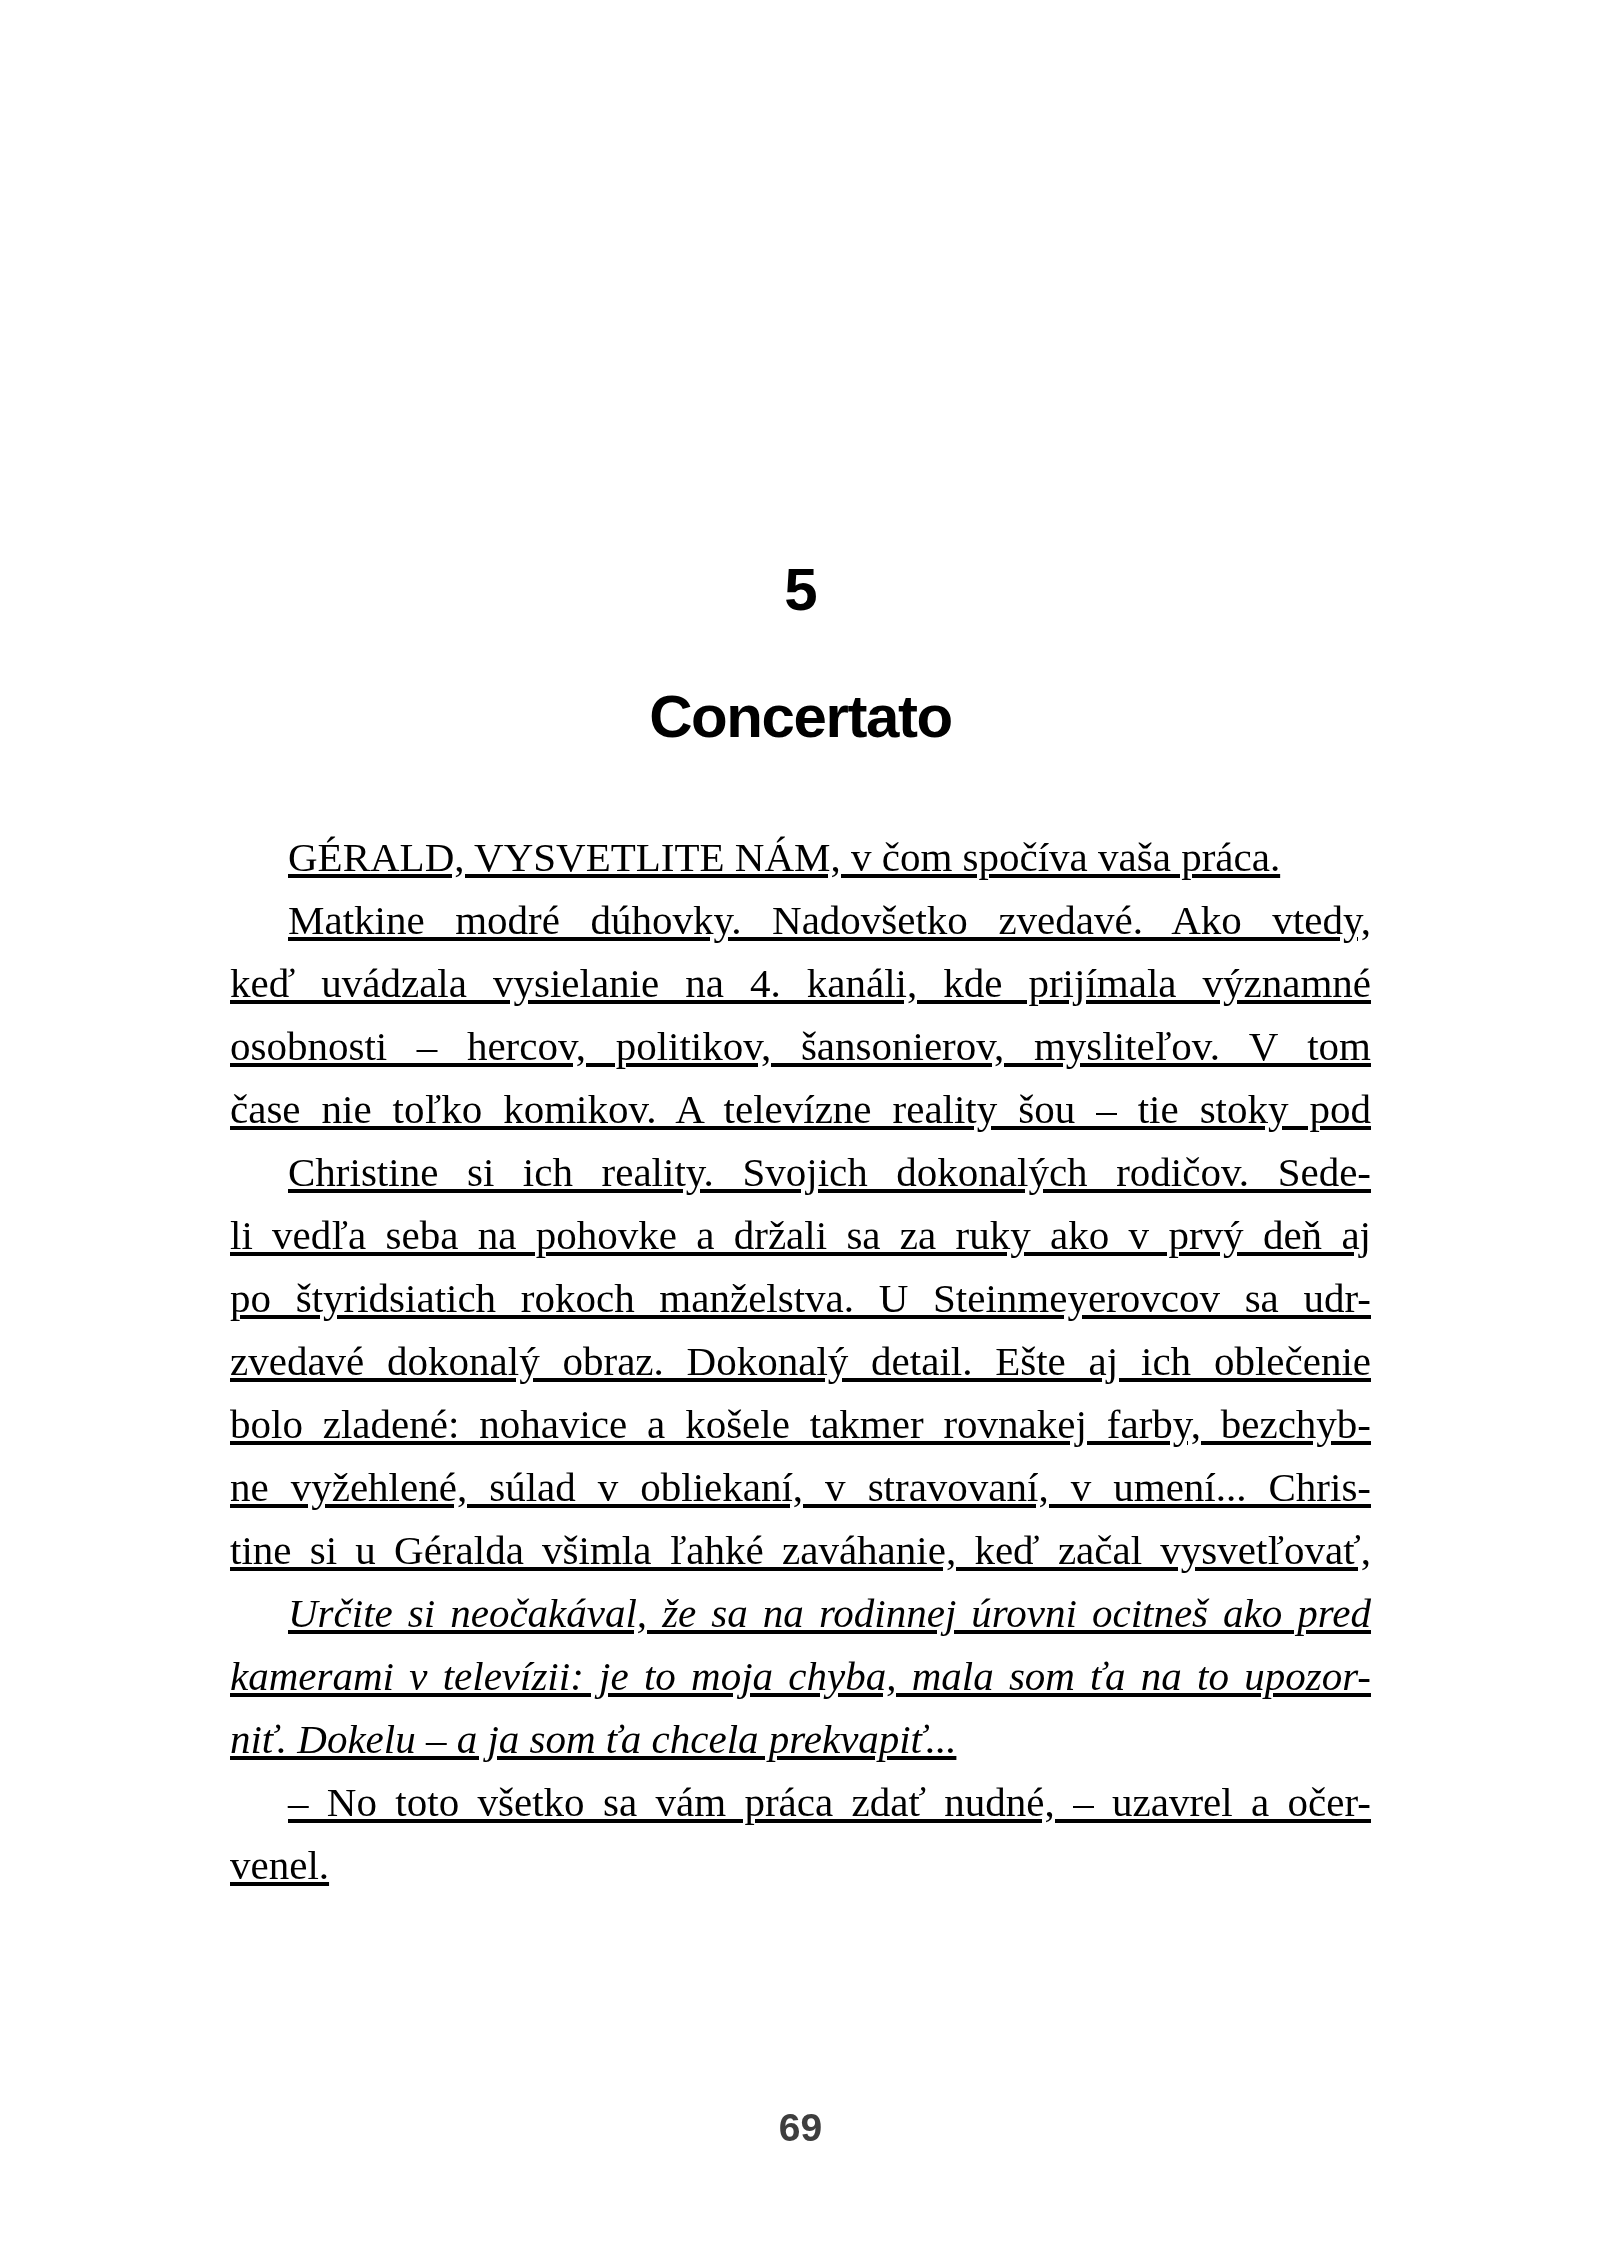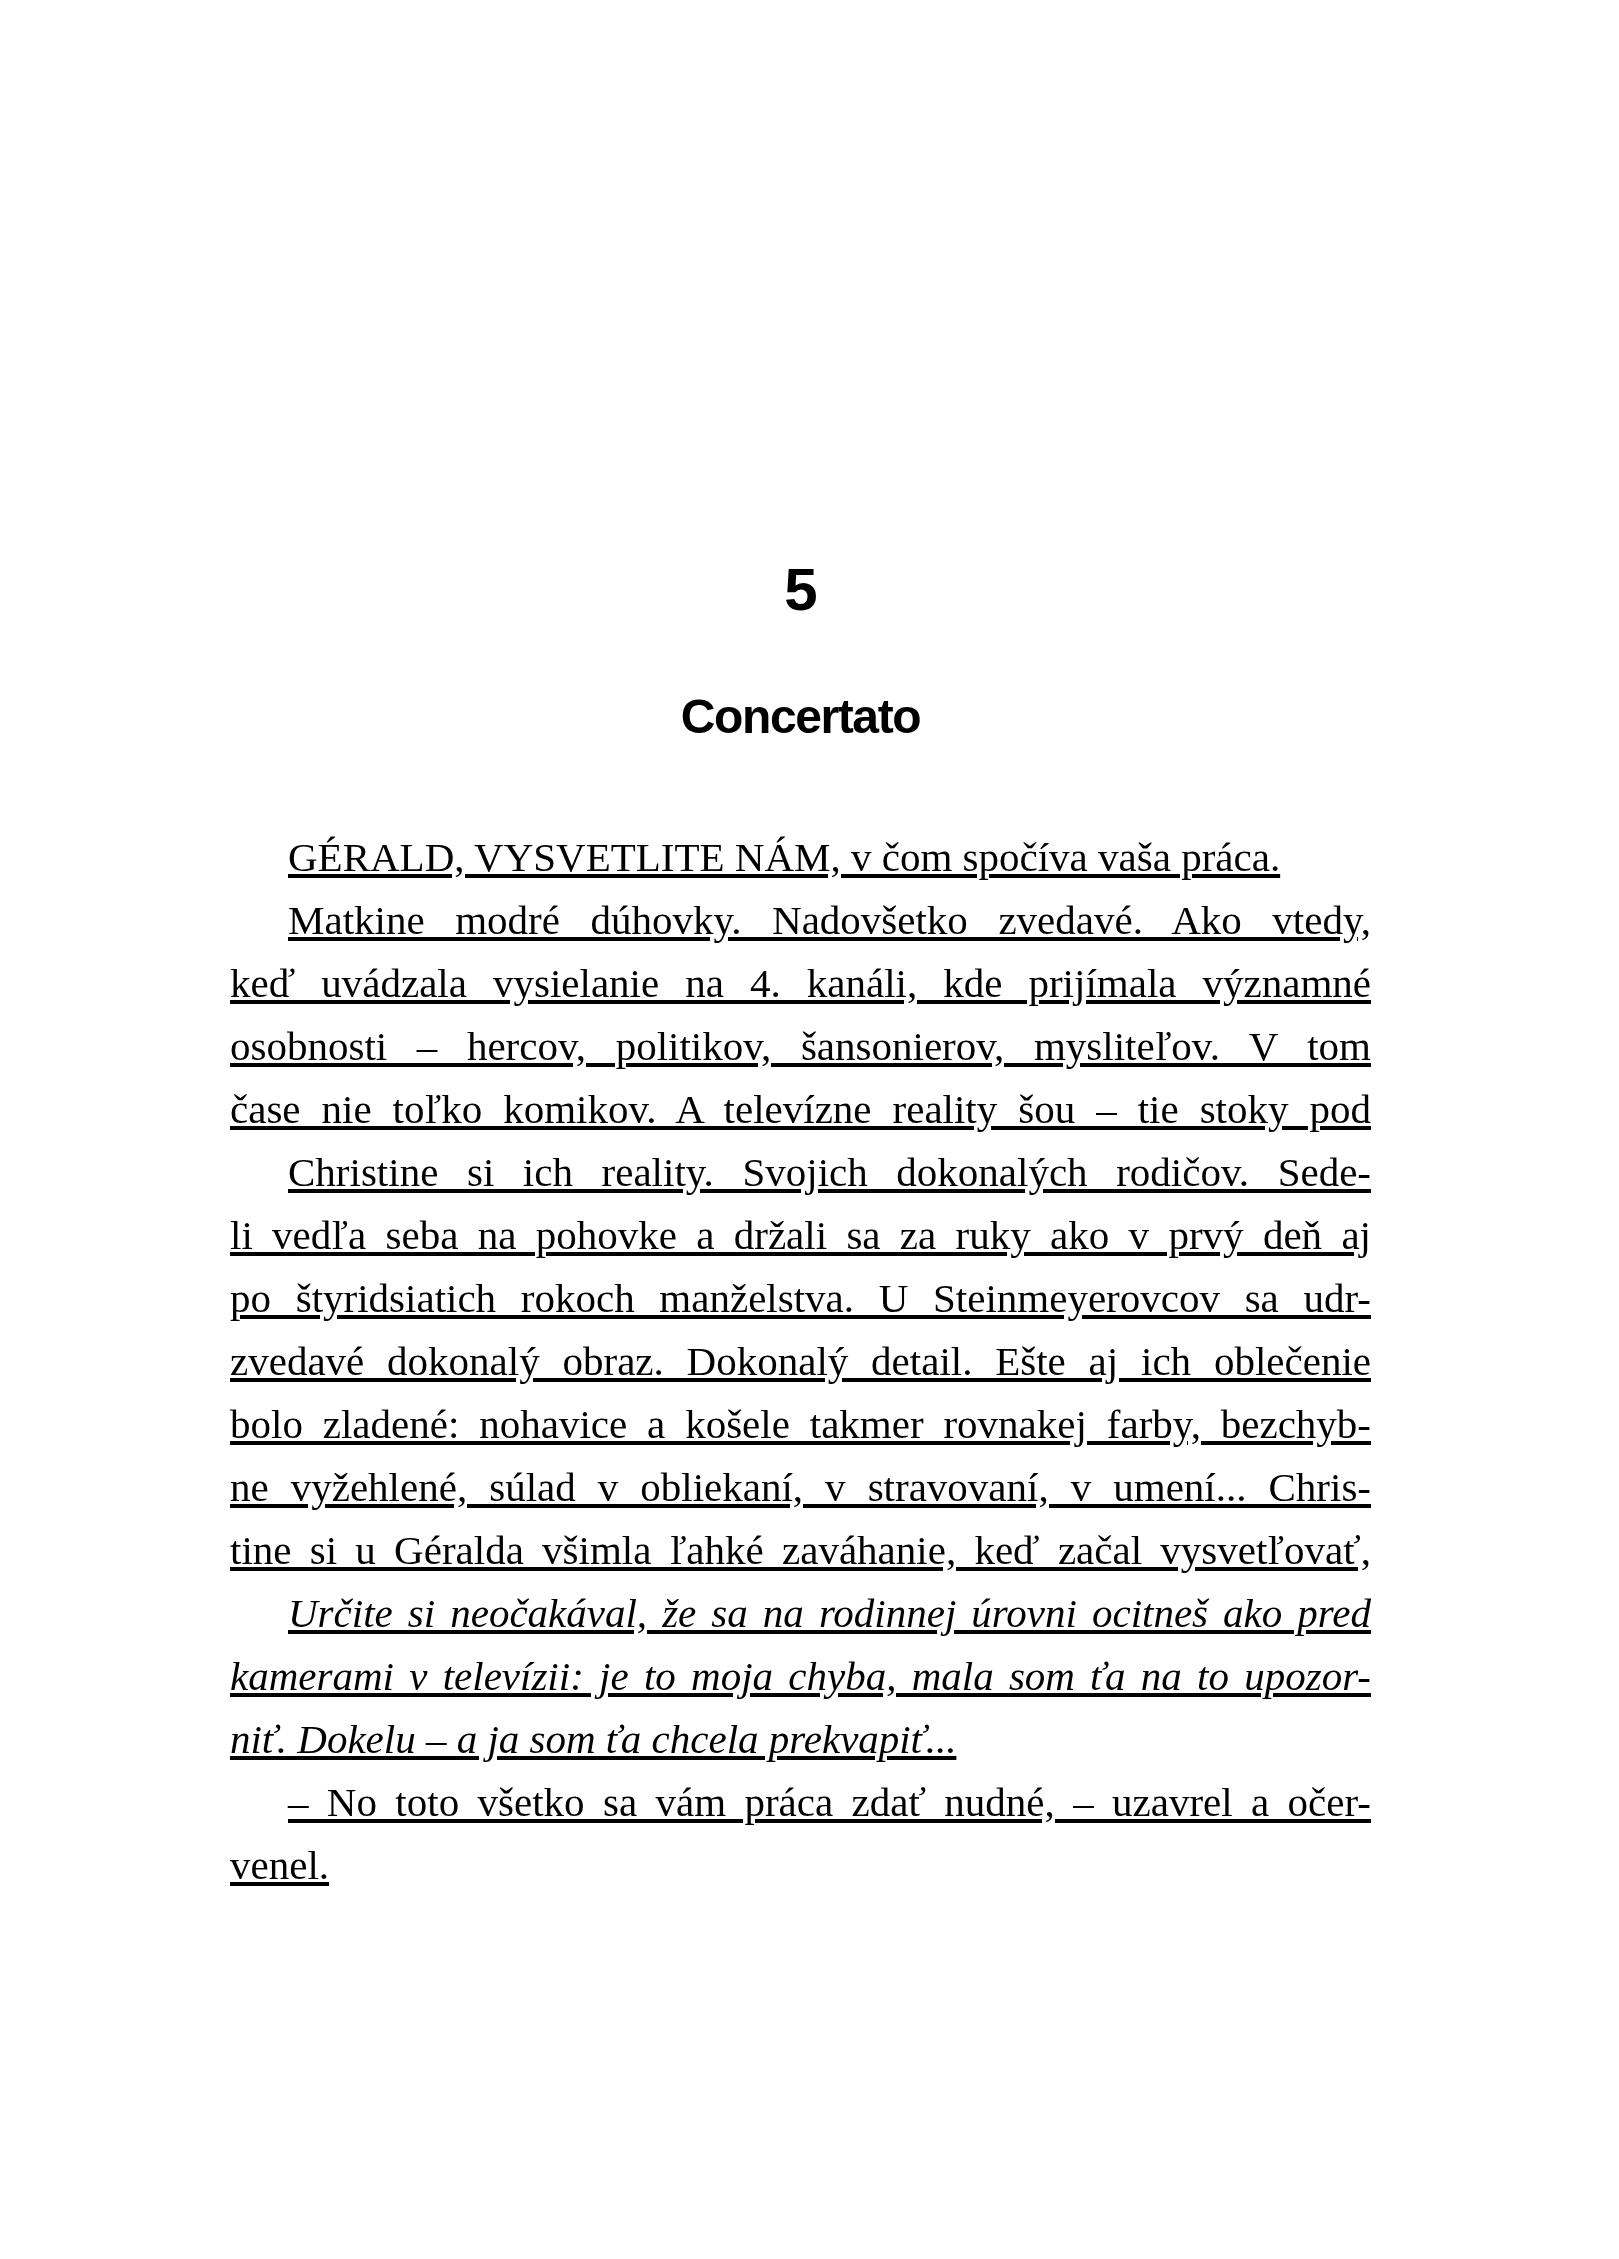--- a/index.html
+++ b/index.html
@@ -31,21 +31,21 @@
     color: #000000;
   }
   .chapter-title {
     position: absolute;
     top: 687px;
     left: 230px;
     width: 1141px;
     text-align: center;
     font-family: "Liberation Sans", "DejaVu Sans", sans-serif;
     font-weight: bold;
-    font-size: 48px;
+    font-size: 60px;
     line-height: 60px;
     letter-spacing: -1.4px;
     color: #000000;
   }
   .text-block {
     position: absolute;
     top: 826px;
     left: 230px;
     width: 1141px;
     font-size: 41px;
@@ -106,14 +106,15 @@
       <div class="para italic">
         <div class="line indent">Určite si neočakával, že sa na rodinnej úrovni ocitneš ako pred</div>
         <div class="line">kamerami v televízii: je to moja chyba, mala som ťa na to upozor-</div>
         <div class="line last">niť. Dokelu – a ja som ťa chcela prekvapiť...</div>
       </div>
       <div class="para">
         <div class="line indent">– No toto všetko sa vám práca zdať nudné, – uzavrel a očer-</div>
         <div class="line last">venel.</div>
       </div>
     </div>
+  <div class="page-number" style="color: rgb(62, 62, 62);">69</div>
 </div>
 
 
 </body></html>

